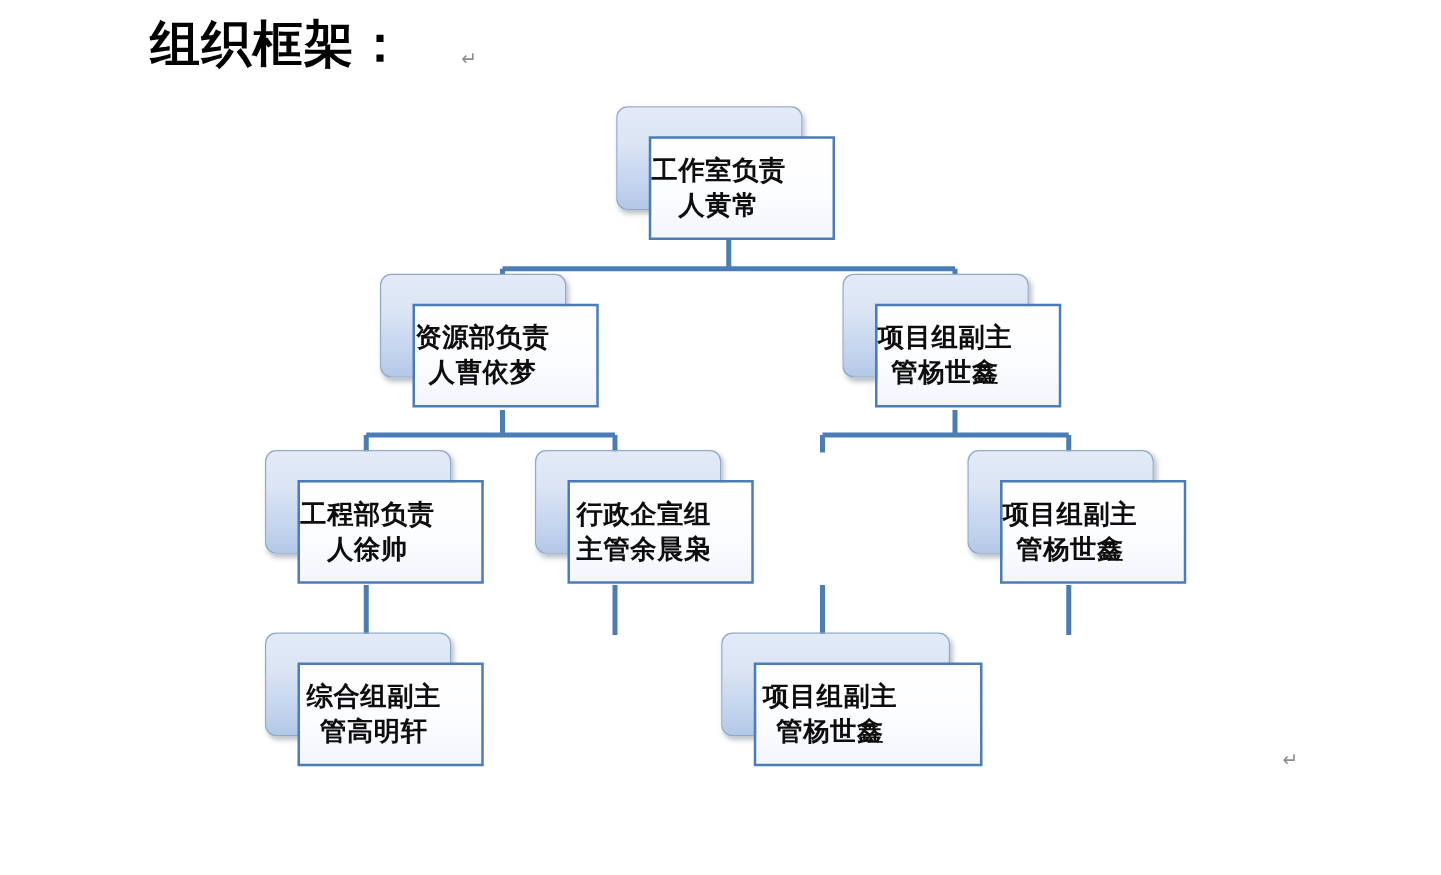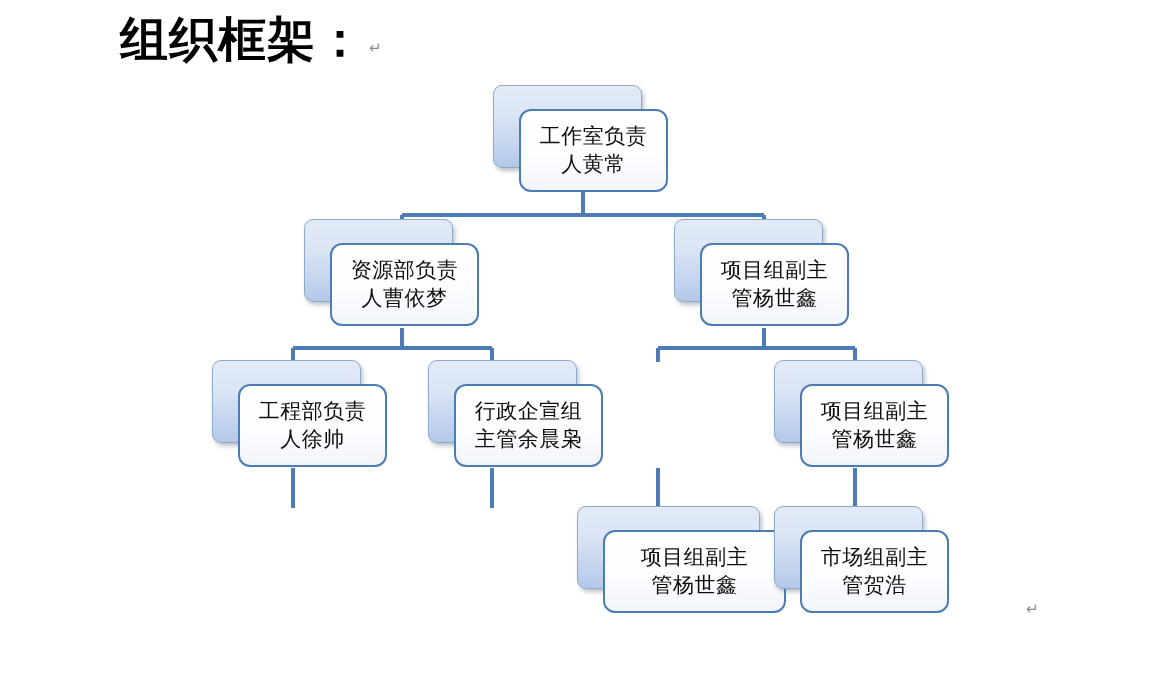--- a/index.html
+++ b/index.html
@@ -22,21 +22,21 @@
     width: 1153px;
     height: 700px;
   }
 
   
   #page-title {
     position: absolute;
     left: 120px;
     top: 14px;
     font-family: "Liberation Serif", "DejaVu Serif", serif;
-    font-size: 48px;
+    font-size: 40px;
     font-weight: 700;
     color: #000000;
     letter-spacing: 1px;
     white-space: nowrap;
     line-height: 1.1;
   }
   .pilcrow {
     position: absolute;
     color: #8c8c8c;
     font-family: "Liberation Sans", sans-serif;
@@ -71,27 +71,27 @@
     background: linear-gradient(to bottom, #e2eaf7 0%, #dbe5f4 35%, #c3d4ee 75%, #b3c8e8 100%);
     box-shadow: 2px 3px 4px rgba(90, 105, 125, 0.40);
     box-sizing: border-box;
   }
   .node .front-box {
     position: absolute;
     left: 26px;
     top: 24px;
     width: 100%;
     height: 100%;
-    border-radius: 12px;
+    border-radius: 0;
     border: 2px solid #4b7cb5;
     background: linear-gradient(to bottom, #ffffff 0%, #fcfdff 55%, #f2f5fb 100%);
     box-sizing: border-box;
     display: flex;
     align-items: center;
-    justify-content: center;
+    font-weight: bold;
   }
   .node .node-label {
     font-family: "Liberation Serif", "DejaVu Serif", serif;
     font-size: 21px;
     line-height: 1.30;
     color: #0d0d0d;
     text-align: center;
     width: 108px;
     word-break: break-all;
     letter-spacing: 0.5px;
@@ -167,31 +167,31 @@
   </div>
 
 
   <div class="node" style="left:774px; top:360px; width:149px; height:83px;">
     <div class="back-box"></div>
     <div class="front-box">
       <div class="node-label">项目组副主管杨世鑫</div>
     </div>
   </div>
 
+  <div class="node wide" style="left:212px; top:506px; width:149px; height:83px;">
+    <div class="back-box"></div>
+    <div class="front-box">
+      <div class="node-label">综合组副主管高明轩</div>
+    </div>
+  </div>
 
 
   <div class="node wide" style="left:577px; top:506px; width:149px; height:83px;padding-left:34px;">
     <div class="back-box"></div>
     <div class="front-box">
       <div class="node-label">项目组副主管杨世鑫</div>
     </div>
   </div>
 
-  <div class="node wide" style="left:774px; top:506px; width:149px; height:83px;">
-    <div class="back-box"></div>
-    <div class="front-box">
-      <div class="node-label">市场组副主管贺浩</div>
-    </div>
-  </div>
 
   <div class="pilcrow" id="pilcrow-bottom">↵</div>
 
 </div>
 
 </body></html>

